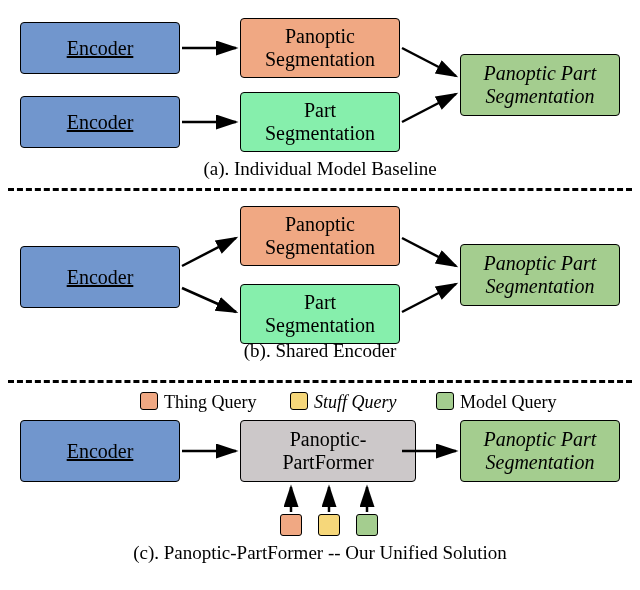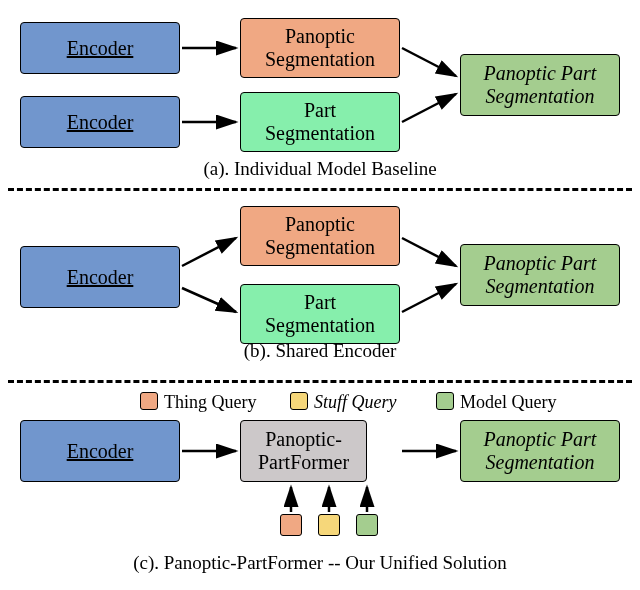--- a/index.html
+++ b/index.html
@@ -145,35 +145,35 @@
   <div class="legend-sq thing" style="left:140px; top:4px;"></div>
   <div class="legend-txt" style="left:164px; top:4px;">Thing Query</div>
   <div class="legend-sq stuff" style="left:290px; top:4px;"></div>
   <div class="legend-txt" style="left:314px; top:4px;font-style:italic;">Stuff Query</div>
   <div class="legend-sq partq" style="left:436px; top:4px;"></div>
   <div class="legend-txt" style="left:460px; top:4px;">Model Query</div>
 
   <div class="box encoder" style="left:20px; top:32px; width:160px; height:62px;">
     <span>Encoder</span>
   </div>
-  <div class="box partformer" style="left:240px; top:32px; width:127px; height:62px; white-space:pre;">
+  <div class="box partformer" style="left:240px; top:32px; width:176px; height:62px; white-space:pre;">
     <span>Panoptic-
 PartFormer</span>
   </div>
   <div class="box result" style="left:460px; top:32px; width:160px; height:62px; white-space:pre;">
     <span>Panoptic Part
 Segmentation</span>
   </div>
 
   <div class="qbox thing" style="left:280px; top:126px;"></div>
   <div class="qbox stuff" style="left:318px; top:126px;"></div>
   <div class="qbox partq" style="left:356px; top:126px;"></div>
 
   <svg class="arrows" style="height:200px;">
     <line x1="182" y1="63" x2="236" y2="63" stroke="#000" stroke-width="2.5" marker-end="url(#ah)"></line>
     <line x1="402" y1="63" x2="456" y2="63" stroke="#000" stroke-width="2.5" marker-end="url(#ah)"></line>
     <line x1="291" y1="124" x2="291" y2="99" stroke="#000" stroke-width="2.5" marker-end="url(#ah)"></line>
     <line x1="329" y1="124" x2="329" y2="99" stroke="#000" stroke-width="2.5" marker-end="url(#ah)"></line>
     <line x1="367" y1="124" x2="367" y2="99" stroke="#000" stroke-width="2.5" marker-end="url(#ah)"></line>
   </svg>
 
-  <div class="caption" style="top:164px;">(c). Panoptic-PartFormer -- Our Unified Solution</div>
+  <div class="caption" style="top:154px;">(c). Panoptic-PartFormer -- Our Unified Solution</div>
 </div>
 
 </body></html>

